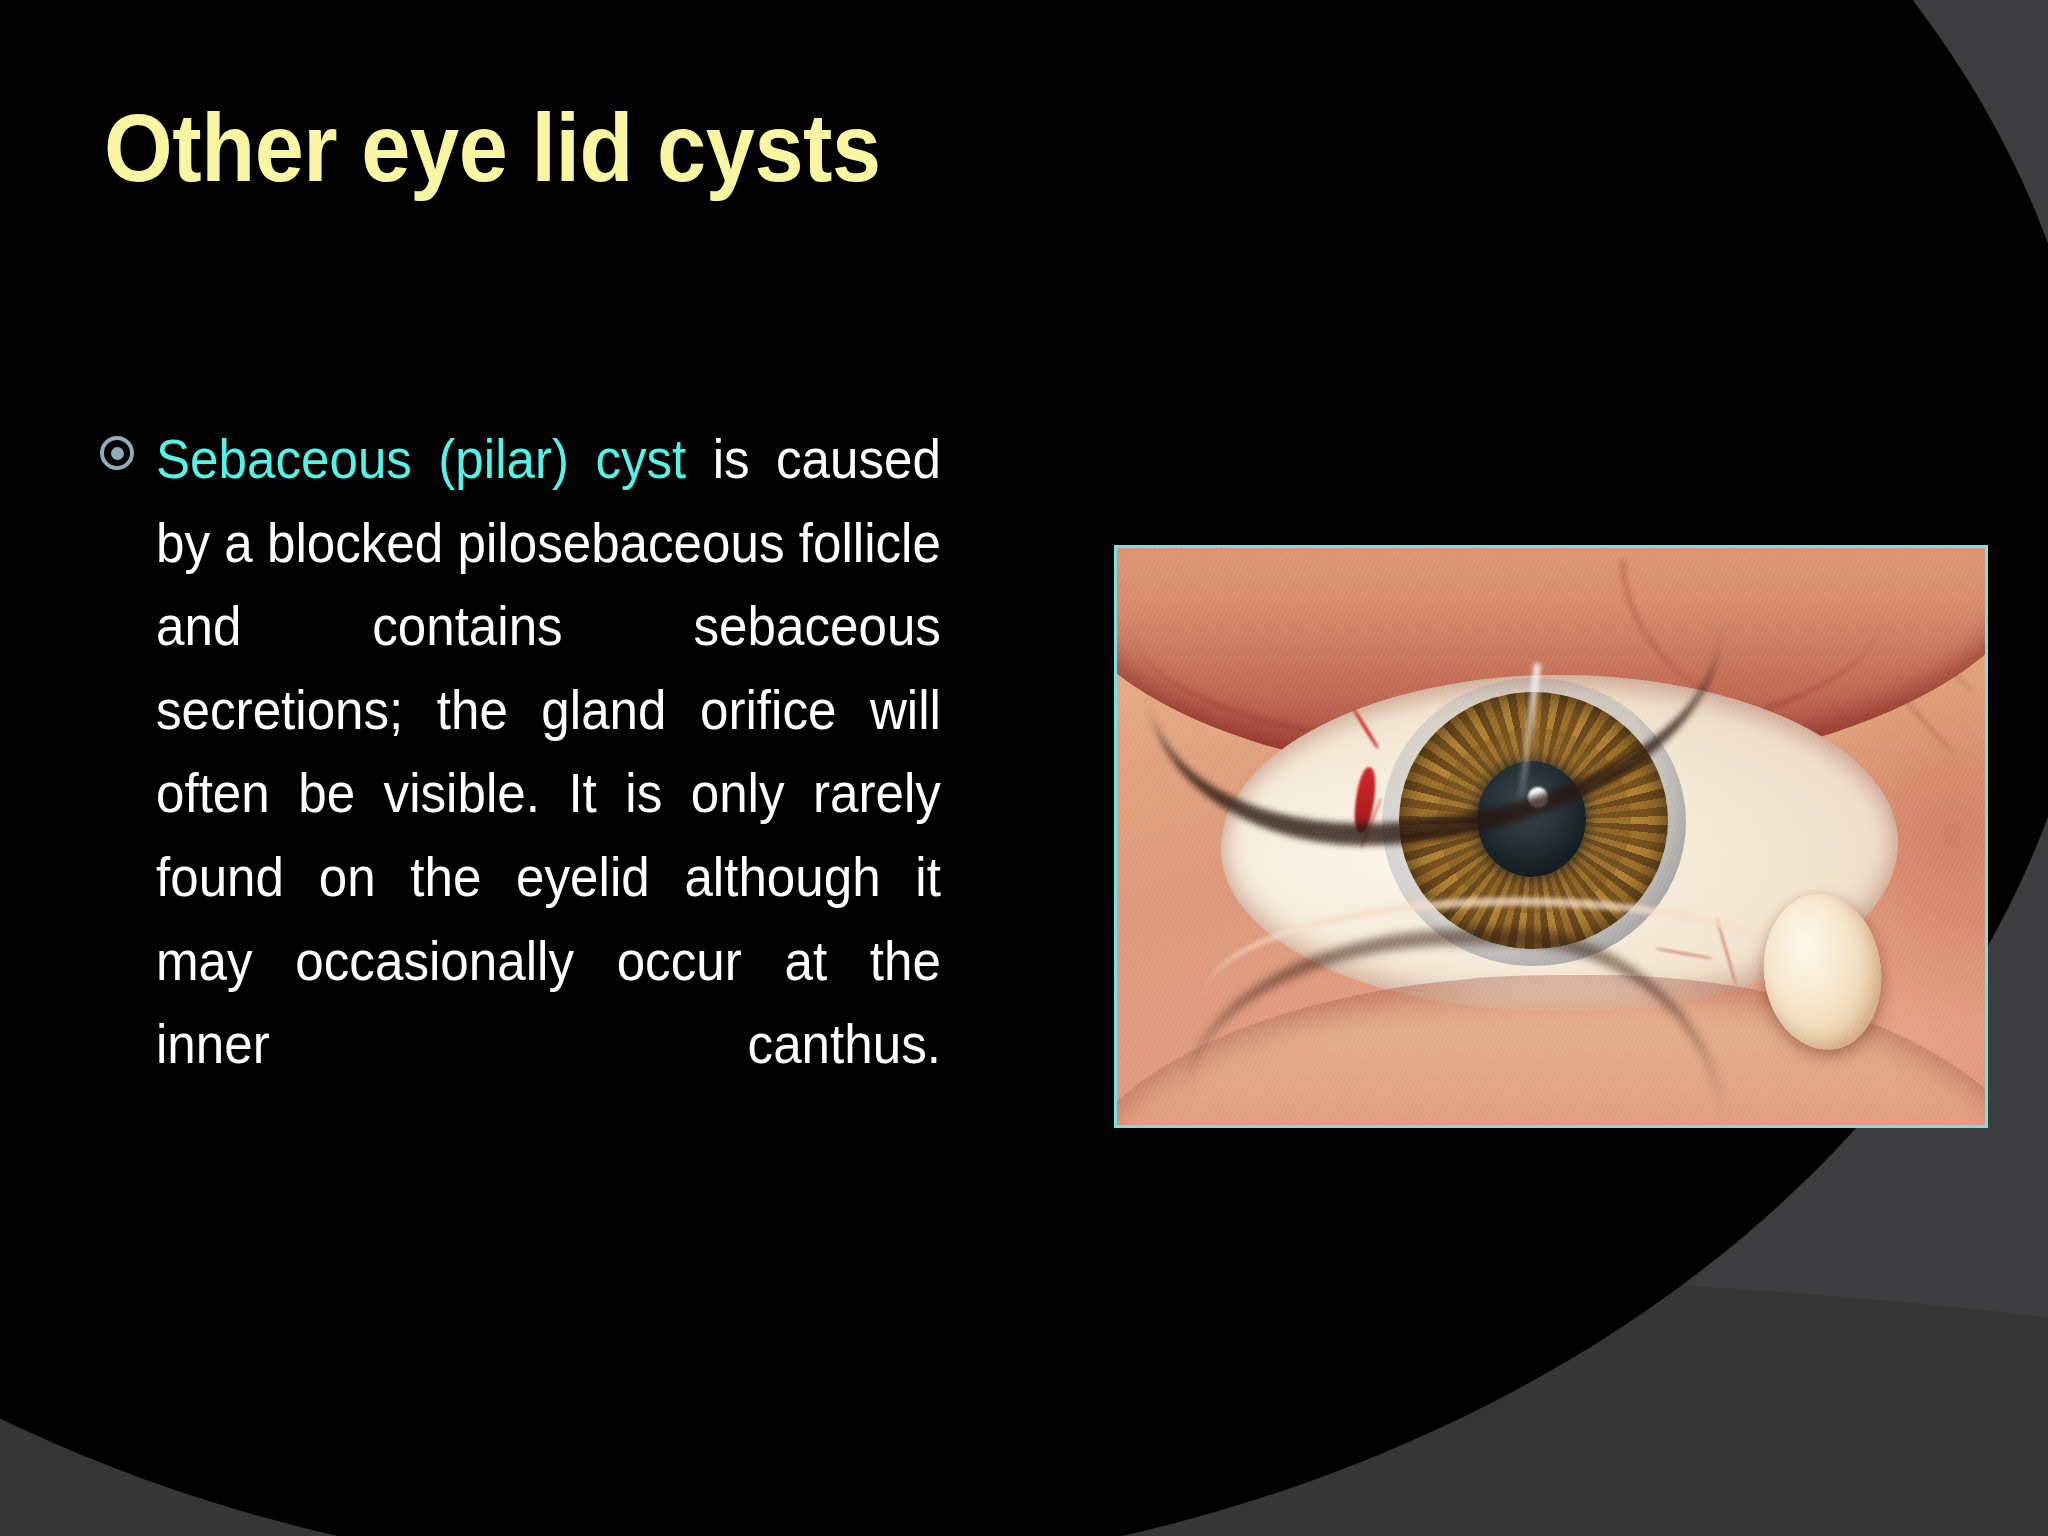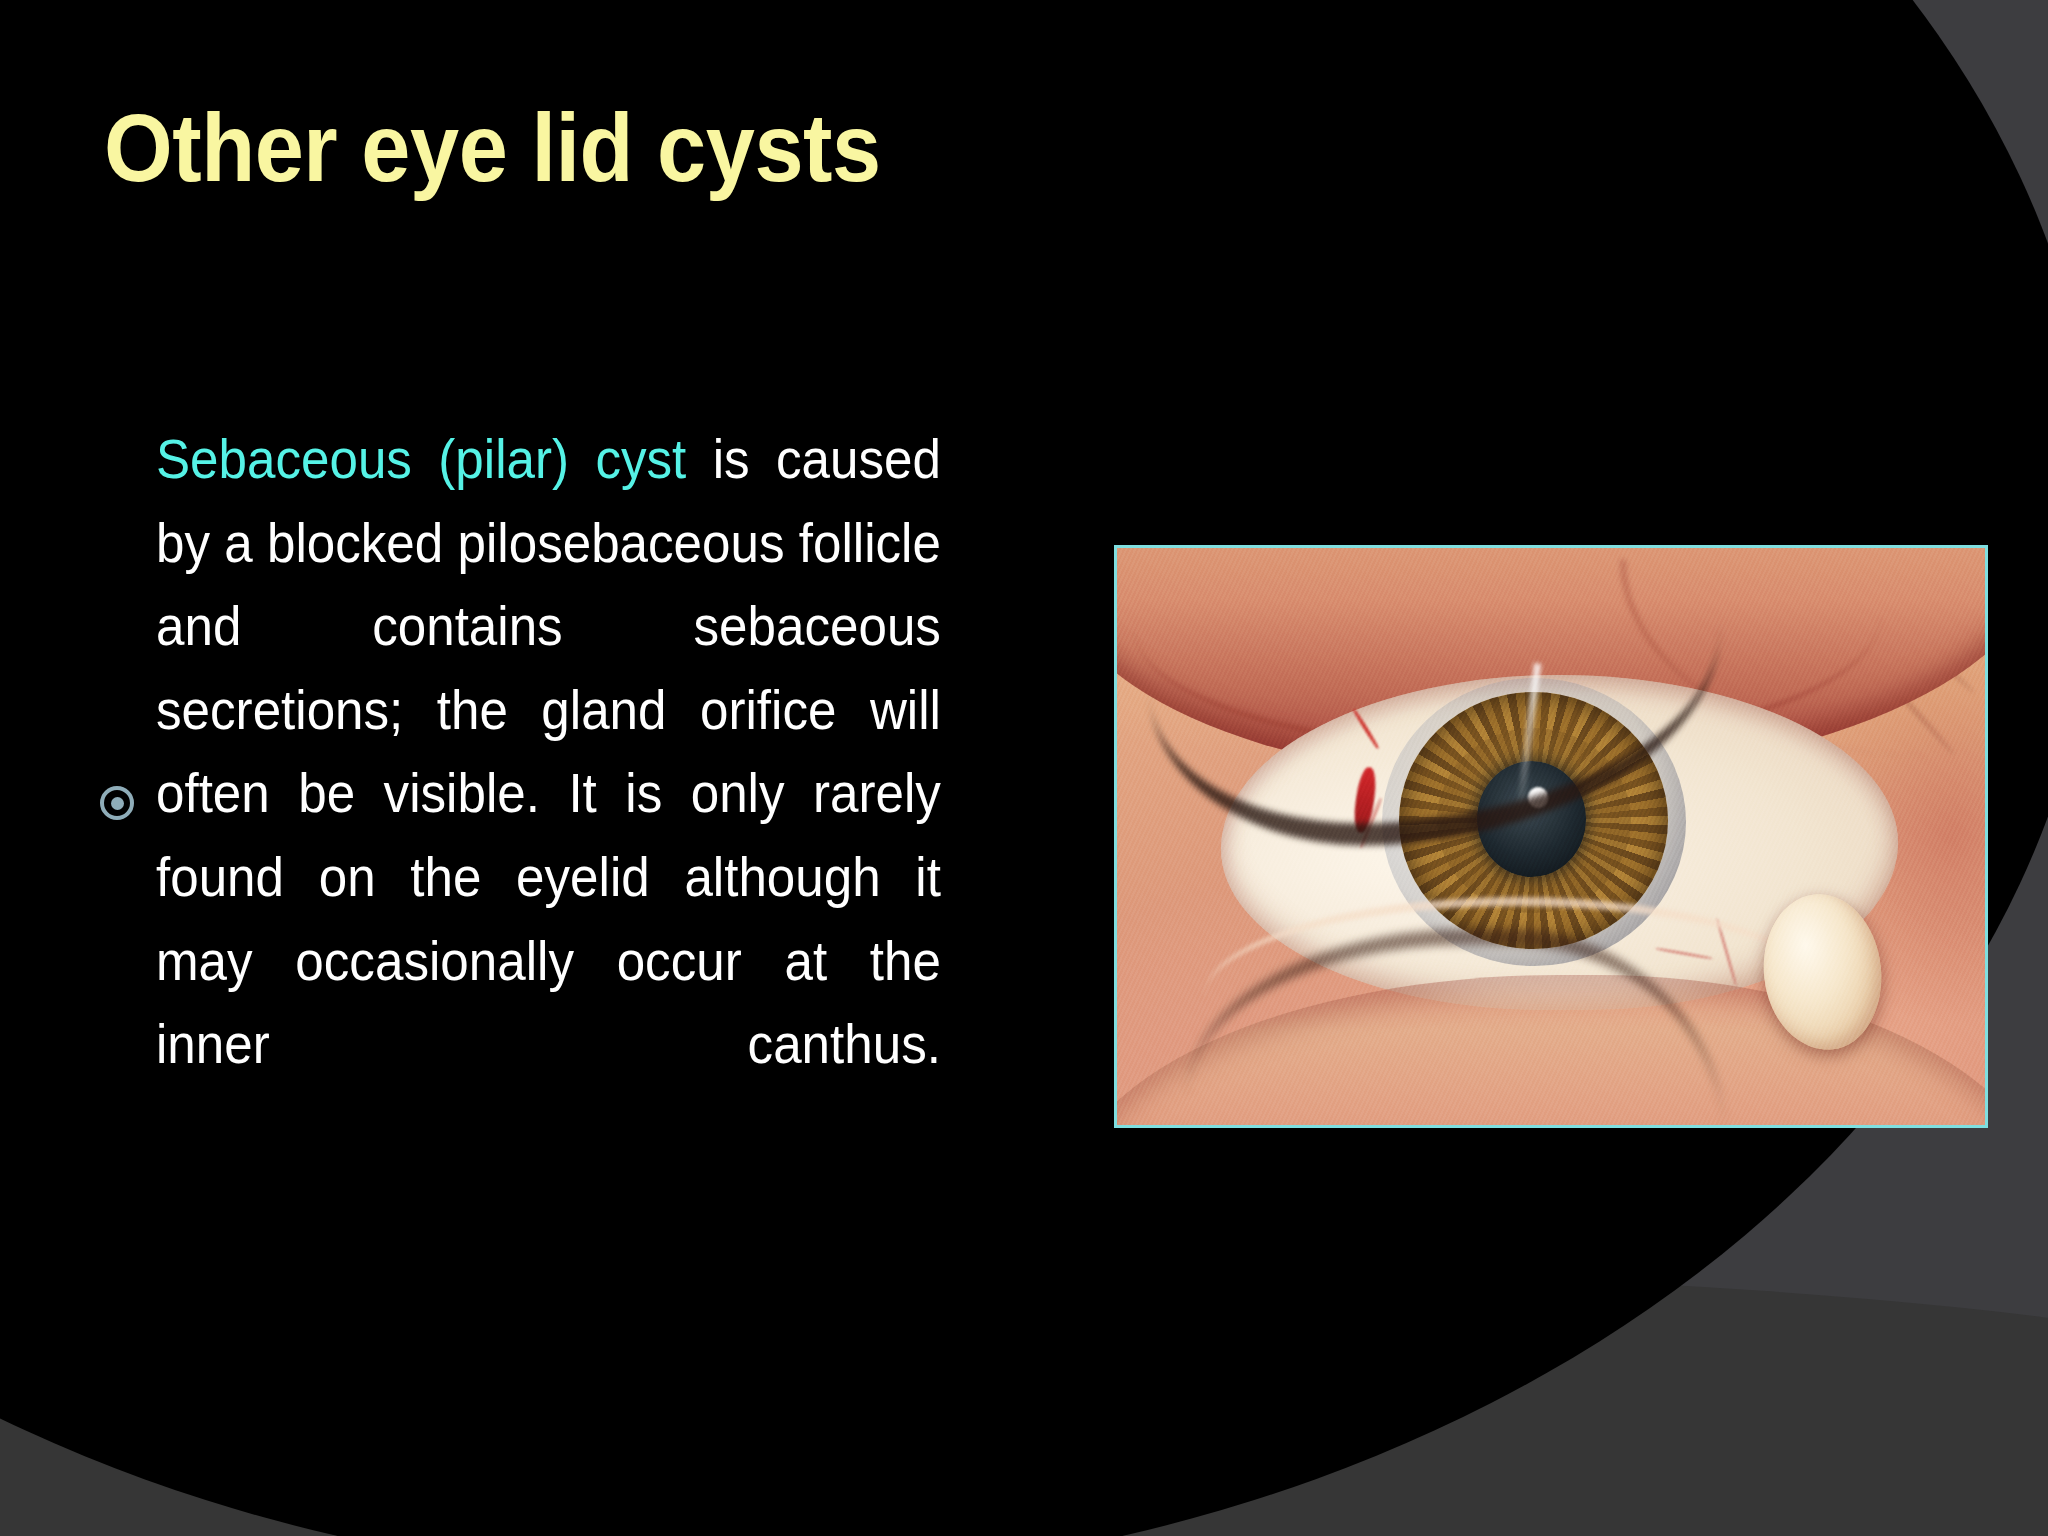--- a/index.html
+++ b/index.html
@@ -79,21 +79,21 @@
     white-space: nowrap;
   }
 
   
   .body-block {
     position: absolute;
     left: 100px;
     top: 418px;
     width: 900px;
     display: flex;
-    align-items: center;
+    align-items: flex-start;
   }
   .bullet-mark {
     flex: 0 0 auto;
     width: 34px;
     height: 34px;
     margin-top: 18px;
     margin-right: 22px;
     border-radius: 50%;
     border: 4px solid #8fadb9;
     box-sizing: border-box;

